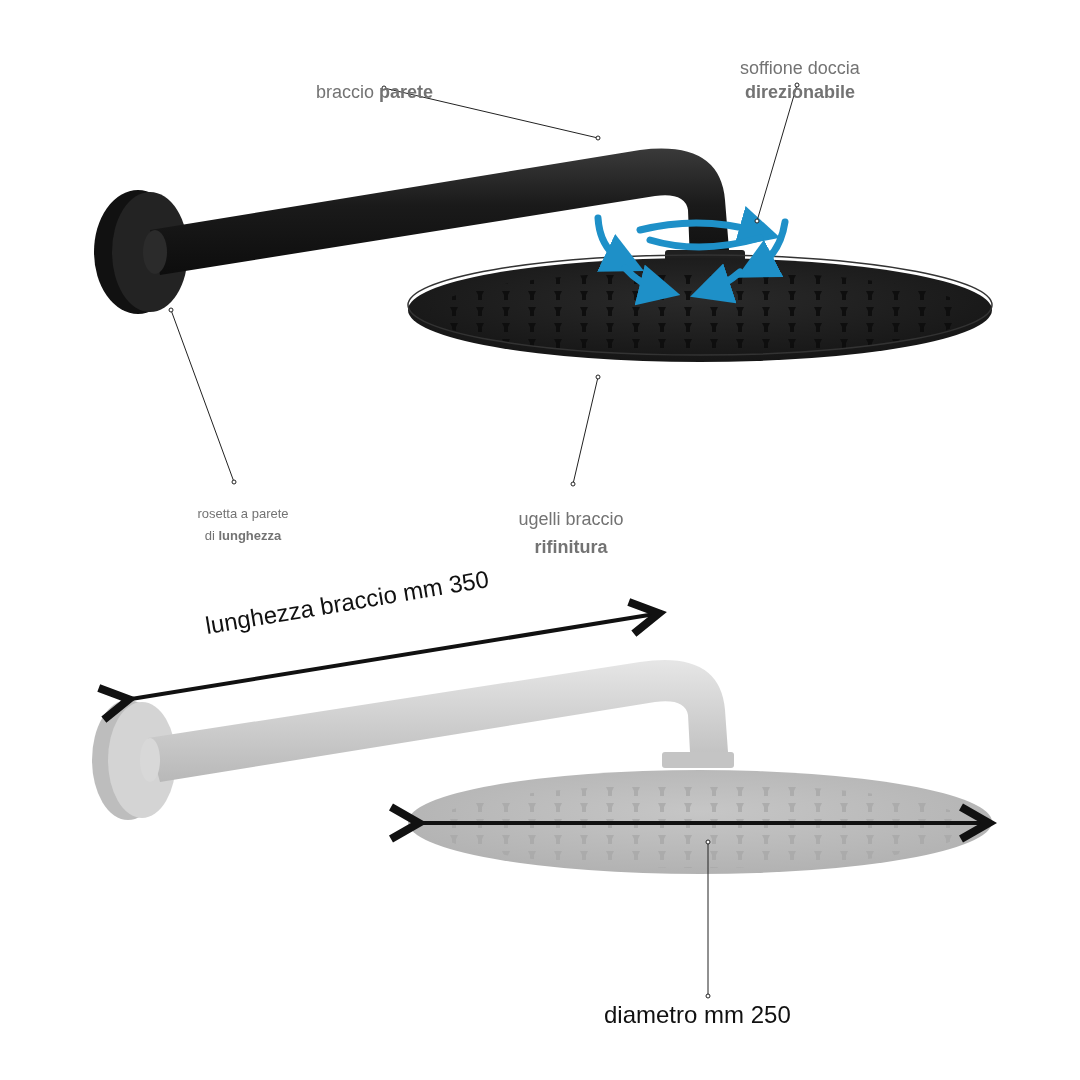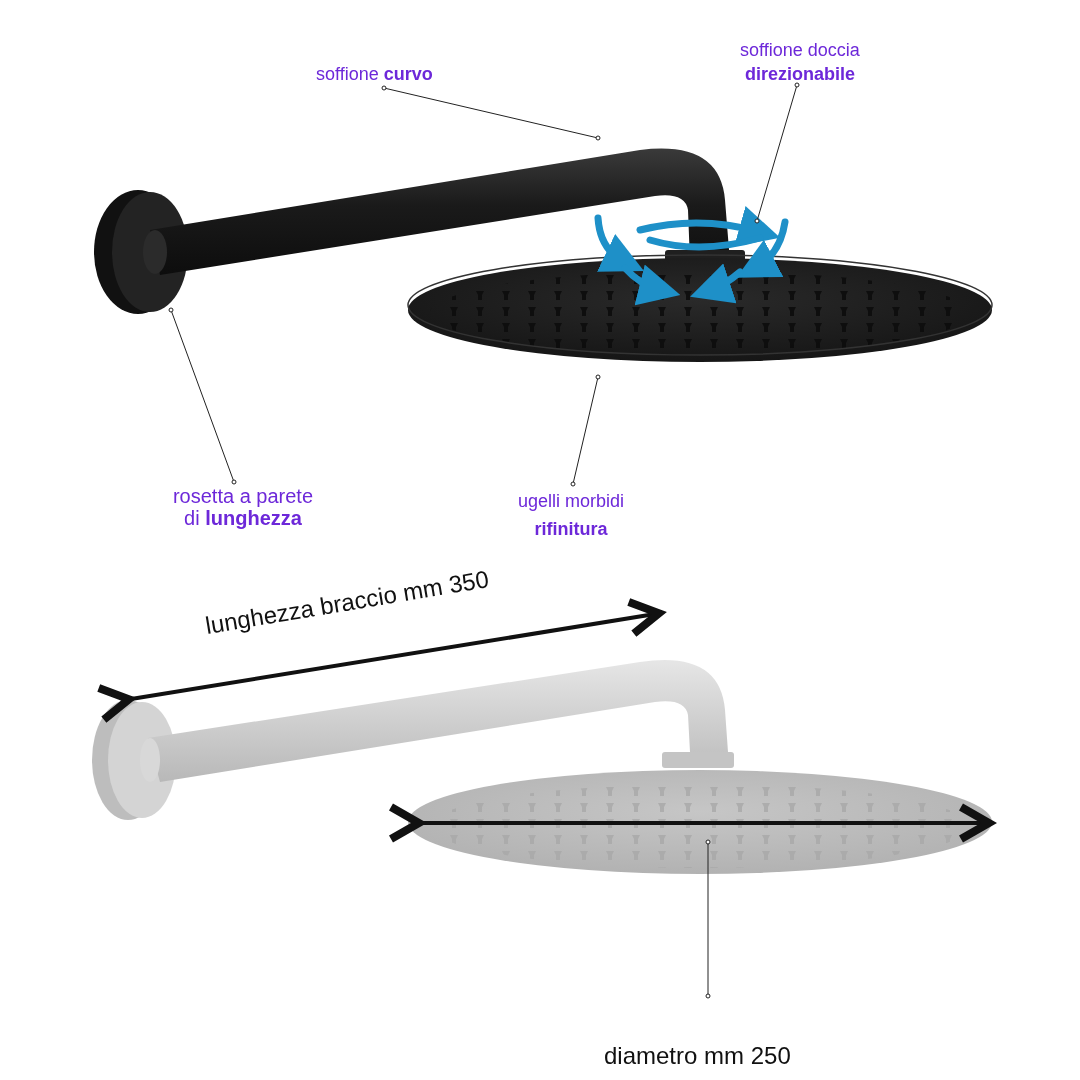--- a/index.html
+++ b/index.html
@@ -1,18 +1,18 @@
 <!DOCTYPE html>
 <html><head>
 <meta charset="utf-8">
 <style>
   html, body { margin: 0; padding: 0; background: #ffffff; }
   body { width: 1080px; height: 1080px; position: relative; overflow: hidden;
          font-family: "Liberation Sans", "DejaVu Sans", sans-serif; color: #1a1a1a; }
-  .lbl { position: absolute; font-size: 18px; line-height: 24px; color: #6d28d9; white-space: nowrap; }
+  .lbl { position: absolute; font-size: 18px; line-height: 24px; color: #737373; white-space: nowrap; margin-top: 18px; }
   .lbl b { font-weight: bold; }
   .center { text-align: center; }
   .dim { position: absolute; font-size: 24px; color: #111; white-space: nowrap; }
   svg.art { position: absolute; left: 0; top: 0; }
 </style>
 </head>
 <body>
 
 <svg class="art" width="1080" height="1080" viewBox="0 0 1080 1080">
   <defs>
@@ -107,33 +107,33 @@
     <line x1="415" y1="823" x2="985" y2="823" stroke="#111" stroke-width="4" marker-end="url(#arrowHead)" marker-start="url(#arrowHead)"></line>
   </g>
   <g stroke="#222" stroke-width="1" fill="#fff">
     <line x1="708" y1="842" x2="708" y2="996"></line>
     <circle cx="708" cy="842" r="2"></circle>
       <circle cx="708" cy="996" r="2"></circle>
   </g>
 </svg>
 
 <div class="lbl" style="left:316px; top:62px;">
-  <span>soffione </span><b>curvo</b>
+  <span>braccio </span><b>parete</b>
 </div>
 
 <div class="lbl center" style="left:720px; top:38px; width:160px;">
   <div>soffione doccia</div>
   <div><b>direzionabile</b></div>
 </div>
 
-<div class="lbl center" style="left:168px; top:485px; width:150px; font-size:20px; line-height:22px;">
+<div class="lbl center" style="left:168px; top:485px; width:150px; font-size:13px; line-height:22px;">
   <div>rosetta a parete</div>
   <div><span>di </span><b>lunghezza</b></div>
 </div>
 
 <div class="lbl center" style="left:496px; top:487px; width:150px; line-height:28px;">
-  <div>ugelli morbidi</div>
+  <div>ugelli braccio</div>
   <div><b>rifinitura</b></div>
 </div>
 
 <div class="dim" style="left:208px; top:612px; transform: rotate(-9.5deg); transform-origin: left bottom;">lunghezza braccio mm 350</div>
 
-<div class="dim" style="left:604px; top:1001px;margin-top:41px;">diametro mm 250</div>
+<div class="dim" style="left:604px; top:1001px;">diametro mm 250</div>
 
 </body></html>

